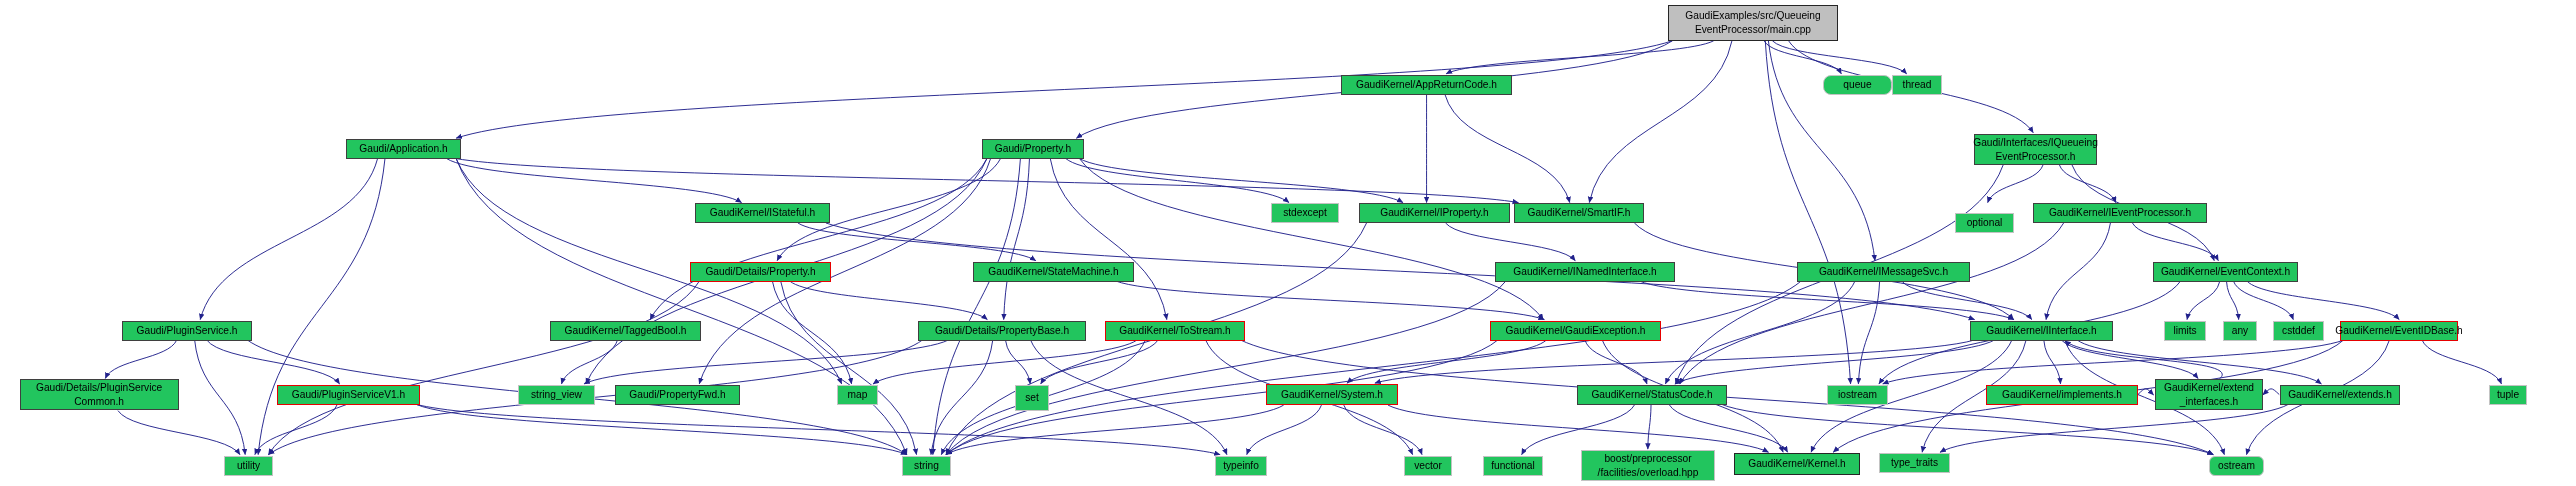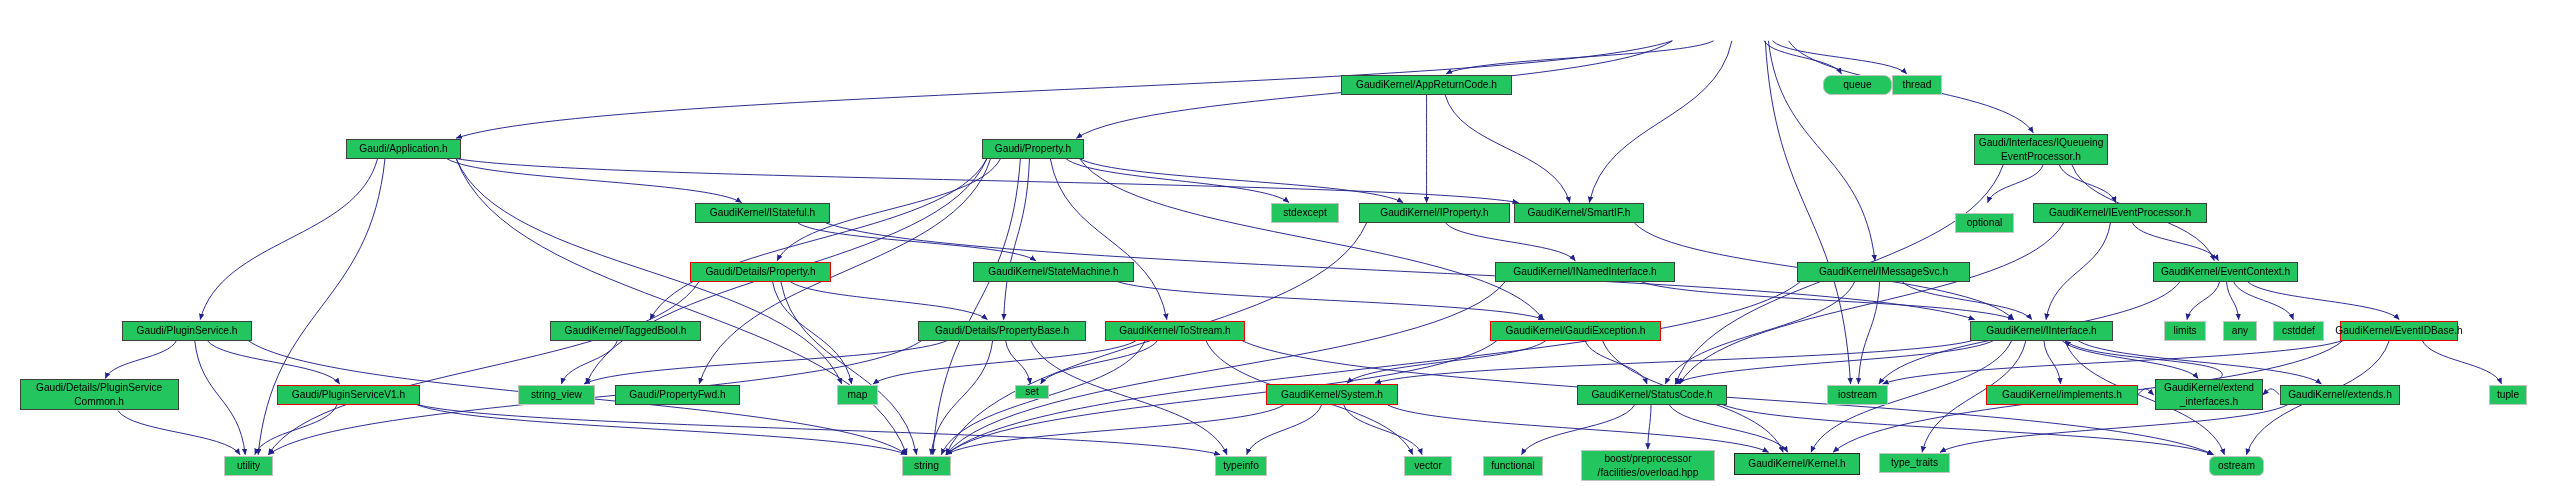--- a/index.html
+++ b/index.html
@@ -122,36 +122,40 @@
       <path d="M224.18,433 C213.2576,457.5 144.0824,457.5 133.16,482" class="edge" marker-end="url(#arrow)"></path>
       <path d="M262.28,433 C282.59959999999995,461 411.29040000000003,461 431.61,489" class="edge" marker-end="url(#arrow)"></path>
       <path d="M314,433 C414.8,506 1053.2,506 1154,579" class="edge" marker-end="url(#arrow)"></path>
       <path d="M246.92,433 C254.6444,506 303.5656,506 311.29,579" class="edge" marker-end="url(#arrow)"></path>
       <path d="M149.24,523 C167.8868,551 285.9832,551 304.63,579" class="edge" marker-end="url(#arrow)"></path>
       <path d="M529,515 C604,547 1079,547 1154,579" class="edge" marker-end="url(#arrow)"></path>
       <path d="M428.64,515 C416.0448,547 336.2752,547 323.68,579" class="edge" marker-end="url(#arrow)"></path>
       <path d="M529,515 C651.88,547 1430.12,547 1553,579" class="edge" marker-end="url(#arrow)"></path>
       <path d="M785.56,433 C776.9992,461 722.7808,461 714.22,489" class="edge" marker-end="url(#arrow)"></path>
     </svg>
+<div class="node n-main" style="left: 1668px; top: 4.7px; width: 170px; height: 36px;">
+      <div>GaudiExamples/src/Queueing</div>
+      <div>EventProcessor/main.cpp</div>
+    </div>
     <div class="node n-header" style="left: 1341px; top: 75px; width: 171px; height: 19.6px;">
       <div>GaudiKernel/AppReturnCode.h</div>
     </div>
     <div class="node n-system" style="left: 1823px; top: 75px; width: 69px; height: 19.6px; border-radius: 8px;">
       <div>queue</div>
     </div>
     <div class="node n-system" style="left: 1892px; top: 75px; width: 50px; height: 19.6px;">
       <div>thread</div>
     </div>
     <div class="node n-header" style="left: 346px; top: 139px; width: 115px; height: 19.6px;">
       <div>Gaudi/Application.h</div>
     </div>
     <div class="node n-header" style="left: 982px; top: 139px; width: 102px; height: 19.6px;">
       <div>Gaudi/Property.h</div>
     </div>
-    <div class="node n-header" style="left: 1974px; top: 134px; width: 134px; height: 31px;">
+    <div class="node n-header" style="left: 1974px; top: 134px; width: 123px; height: 31px;">
       <div>Gaudi/Interfaces/IQueueing</div>
       <div>EventProcessor.h</div>
     </div>
     <div class="node n-header" style="left: 695px; top: 203px; width: 135px; height: 19.6px;">
       <div>GaudiKernel/IStateful.h</div>
     </div>
     <div class="node n-system" style="left: 1271px; top: 203px; width: 68px; height: 19.6px;">
       <div>stdexcept</div>
     </div>
     <div class="node n-header" style="left: 1359px; top: 203px; width: 151px; height: 19.6px;">
@@ -220,21 +224,21 @@
     </div>
     <div class="node n-system" style="left: 518px; top: 385px; width: 77px; height: 19.6px;">
       <div>string_view</div>
     </div>
     <div class="node n-header" style="left: 615px; top: 385px; width: 125px; height: 19.6px;">
       <div>Gaudi/PropertyFwd.h</div>
     </div>
     <div class="node n-system" style="left: 837px; top: 385px; width: 41px; height: 19.6px;">
       <div>map</div>
     </div>
-    <div class="node n-system" style="left: 1015px; top: 385px; width: 34px; height: 14px;">
+    <div class="node n-system" style="left: 1015px; top: 385px; width: 34px; height: 26px;">
       <div>set</div>
     </div>
     <div class="node n-trunc" style="left: 1266px; top: 384px; width: 132px; height: 21px;">
       <div>GaudiKernel/System.h</div>
     </div>
     <div class="node n-header" style="left: 1577px; top: 385px; width: 150px; height: 19.6px;">
       <div>GaudiKernel/StatusCode.h</div>
     </div>
     <div class="node n-system" style="left: 1827px; top: 385px; width: 61px; height: 19.6px;">
       <div>iostream</div>

